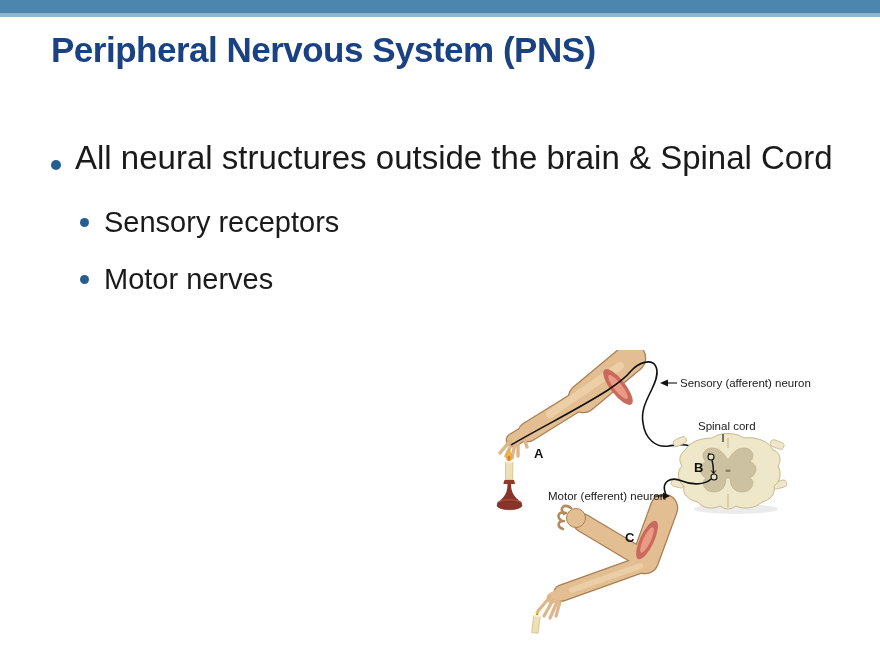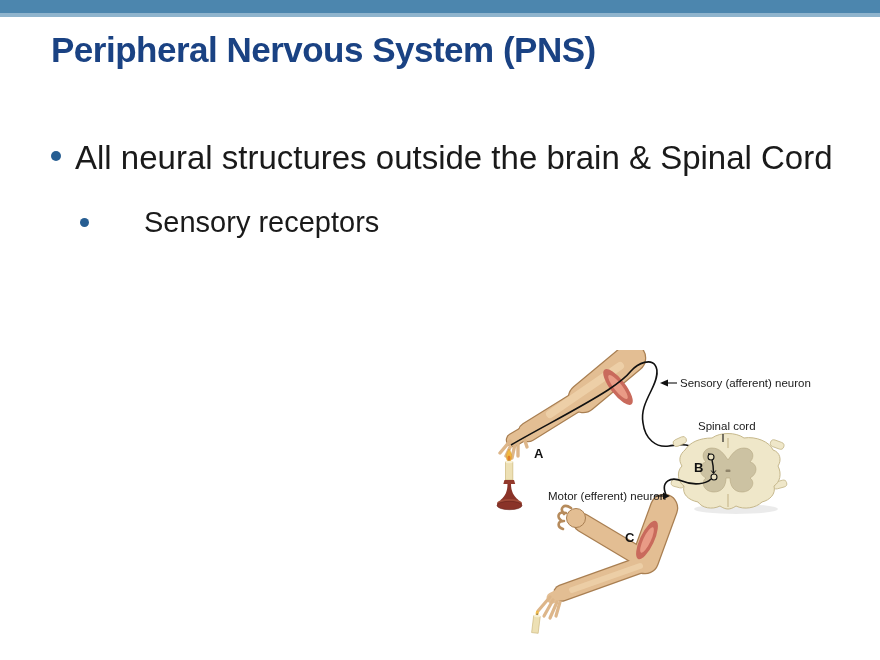--- a/index.html
+++ b/index.html
@@ -35,36 +35,36 @@
   .content {
     position: absolute; left: 51px; top: 136px;
     width: 792px;
     color: #1A1A1A;
   }
   ul.bullets { list-style: none; margin: 0; padding: 0; }
   li.bullet-main {
     display: flex;
     font-size: 33px;
     line-height: 1.32;
+    align-items: center;
   }
   .dot-col { flex: 0 0 24px; }
   .dot {
     display: block;
     width: 10px; height: 10px;
     border-radius: 50%;
     background: #275E92;
     margin-top: 15px;
   }
   ul.sub-bullets { list-style: none; margin: 24px 0 0 29px; padding: 0; }
   li.bullet-sub {
     display: flex;
     font-size: 29px;
     line-height: 1.3;
     margin-bottom: 20px;
-    gap: 40px;
   }
   li.bullet-sub .dot {
     width: 9px; height: 9px;
     margin-top: 14px;
   }
   .figure {
     position: absolute; left: 480px; top: 350px;
     width: 400px; height: 310px;
   }
   .fig-label { font-size: 11.5px; fill: #1A1A1A; }
@@ -89,20 +89,26 @@
         <span>All neural structures outside the brain &amp; Spinal Cord</span>
       </li>
     </ul>
     <ul class="sub-bullets">
       <li class="bullet-sub">
         <span class="dot-col">
             <span class="dot"></span>
           </span>
         <span>Sensory receptors</span>
       </li>
+      <li class="bullet-sub">
+        <span class="dot-col">
+            <span class="dot"></span>
+          </span>
+        <span>Motor nerves</span>
+      </li>
     </ul>
   </div>
 
   <svg class="figure" viewBox="0 0 400 310">
 
     <g>
       <path d="M151,8 L103,48" stroke="#A97F52" stroke-width="30.5" stroke-linecap="round" fill="none"></path>
       <path d="M106,46 L48,82" stroke="#A97F52" stroke-width="20.5" stroke-linecap="round" fill="none"></path>
       <path d="M50,80 L33,90" stroke="#A97F52" stroke-width="14.5" stroke-linecap="round" fill="none"></path>
       <path d="M151,8 L103,48" stroke="#E3BE93" stroke-width="28" stroke-linecap="round" fill="none"></path>

